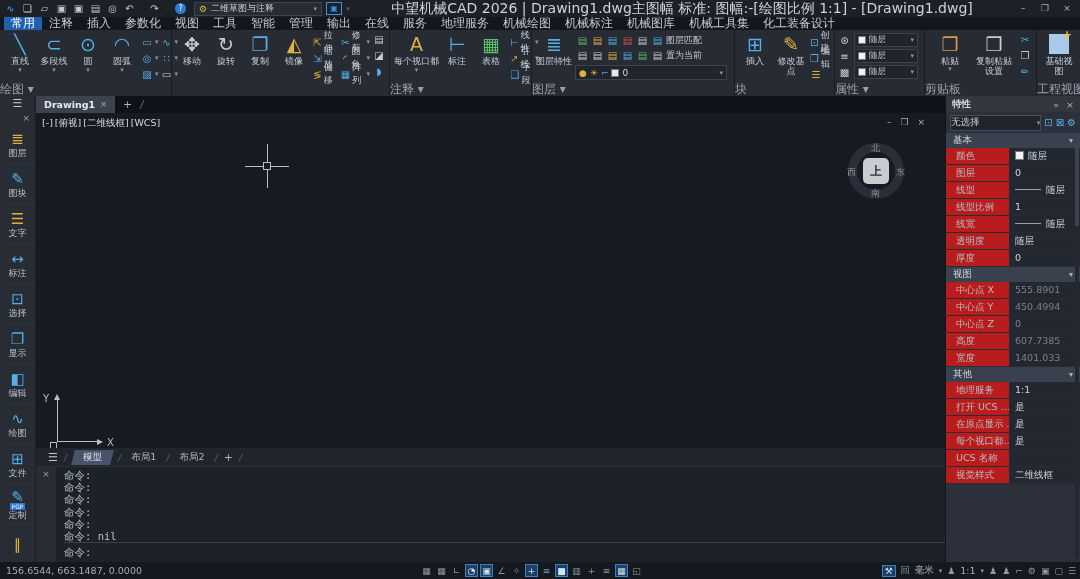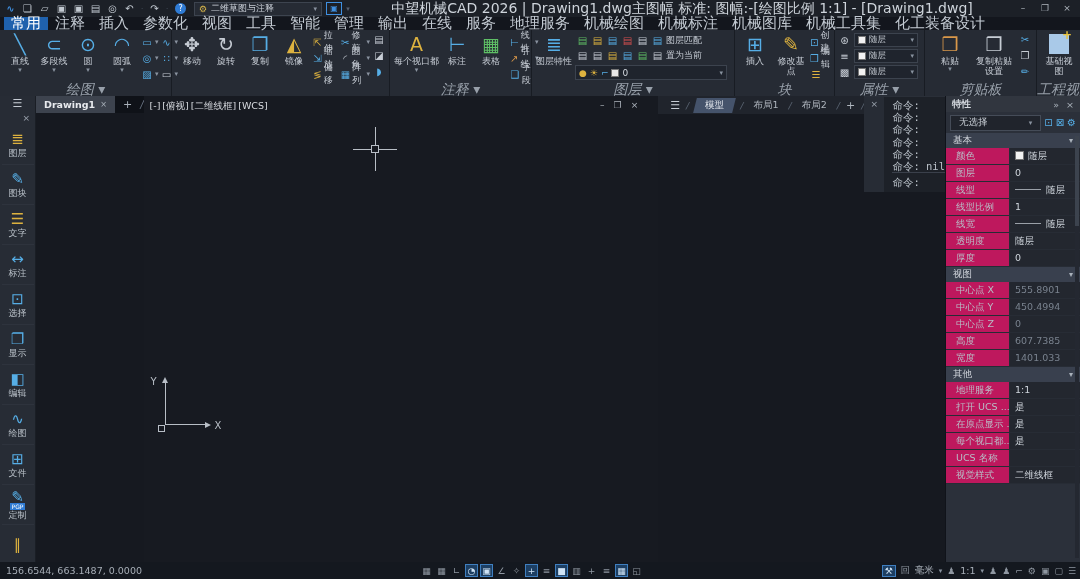--- a/index.html
+++ b/index.html
@@ -16,28 +16,28 @@
   .ws-combo { display:flex; align-items:center; gap:4px; background:#262b34; border:1px solid #3d444f; height:14px; padding:0 4px; margin:0 4px; width:128px; font-size:9px; color:#c9cfd7; }
   .ws-combo .gear { color:#d8b64a; font-size:9px; }
   .ws-combo .arrow { margin-left:auto; color:#8a93a0; font-size:7px; }
   .boxicon { width:16px; height:13px; border:1px solid #3f8fe0; color:#3f8fe0; font-size:8px; line-height:11px; text-align:center; margin-right:2px; }
   .tb-title { flex:1; text-align:center; color:#ced4db; font-size:14px; white-space:nowrap; overflow:hidden; }
   .winbtns { display:flex; }
   .winbtn { width:22px; height:15px; line-height:15px; text-align:center; color:#aeb5bd; font-size:9px; }
 
   
   .menubar { height:13px; background:#13161d; display:flex; align-items:center; padding-left:4px; }
-  .mtab { font-size:15px; color:#c3cad2; padding:0 7px; height:13px; line-height:13px; white-space:nowrap; }
+  .mtab { font-size:12px; color:#c3cad2; padding:0 7px; height:13px; line-height:13px; white-space:nowrap; }
   .mtab.active { background:#1f61ad; color:#ffffff; }
 
   
   .ribbon { height:66px; background:#262b34; display:flex; }
   .panel { height:66px; display:flex; flex-direction:column; border-right:1px solid #181c23; }
   .panel-body { flex:1; display:flex; align-items:flex-start; padding:2px 3px 0 3px; gap:2px; }
-  .panel-label { height:13px; font-size:14px; color:#98a0aa; text-align:center; line-height:12px; white-space:nowrap; overflow:hidden;font-style:italic; }
+  .panel-label { height:13px; font-size:12px; color:#98a0aa; line-height:12px; white-space:nowrap; overflow:hidden; }
   .bigbtn { display:flex; flex-direction:column; align-items:center; min-width:34px; padding:0 1px; }
   .bicon { font-size:19px; line-height:24px; height:24px; }
   .blabel { font-size:9px; color:#c6ccd4; line-height:11px; text-align:center; white-space:nowrap; }
   .blabel.wrap { white-space:normal; width:42px; line-height:10px; }
   .bdrop { font-size:7px; color:#8a93a0; line-height:7px; height:7px; }
   .cy { color:#56aee6; } .yl { color:#ddb23f; } .ico { color:#c6ccd4; }
   .gn { color:#5fbf66; } .rd { color:#d85050; } .or { color:#d9984a; }
   .minigrid { display:grid; grid-template-rows:repeat(3,16px); grid-auto-flow:column; gap:0 2px; margin-top:2px; }
   .minibtn { display:flex; align-items:center; gap:2px; font-size:9px; color:#c6ccd4; }
   .minibtn .mg { font-size:10px; width:12px; text-align:center; }
@@ -71,21 +71,21 @@
   .sidebar { width:36px; background:#272c35; border-right:1px solid #1a1e25; display:flex; flex-direction:column; align-items:center; }
   .sb-burger { width:100%; height:16px; color:#c6ccd4; text-align:center; font-size:11px; line-height:16px; }
   .sb-close { width:100%; height:13px; color:#9aa2ad; text-align:right; padding-right:5px; font-size:9px; line-height:13px; }
   .sb-item { width:32px; height:40px; display:flex; flex-direction:column; align-items:center; justify-content:center; border-bottom:1px solid #2e333d; }
   .sb-item .si { font-size:15px; line-height:18px; position:relative; }
   .sb-item .sl { font-size:9px; color:#b9c0c8; line-height:11px; }
   .sb-badge { display:block; font-size:6px; background:#2f7bd4; color:#fff; line-height:7px; padding:0 2px; text-align:center; margin-top:-3px; }
   .sb-badge:empty { display:none; }
 
   
-  .center { flex:1; display:flex; flex-direction:row; min-width:0; }
+  .center { flex:1; display:flex; flex-direction:column; min-width:0; }
 
   .doctabs { height:17px; background:#0f1218; display:flex; align-items:center; }
   .doctab { height:17px; background:#3d434e; display:flex; align-items:center; gap:5px; padding:0 8px; font-size:9.5px; font-weight:bold; color:#e8eaee; }
   .doctab .dx { font-weight:normal; color:#aab2bb; font-size:8px; }
   .dt-add { color:#aab2bb; font-size:11px; padding:0 8px; }
   .dt-slash { color:#6b7585; font-size:10px; font-style:italic; }
 
   .canvas { flex:1; position:relative; background:#171a21; overflow:hidden; }
   .vpctl { position:absolute; left:6px; top:4px; font-size:9.5px; color:#d8dbe0; display:flex; gap:2px; }
   .canvas-winbtns { position:absolute; right:20px; top:4px; display:flex; gap:9px; color:#aeb5bd; font-size:9px; }
@@ -124,27 +124,27 @@
   .cmd-close { display:block; text-align:center; color:#9aa2ad; font-size:9px; padding-top:2px; }
   .cmd-main { flex:1; display:flex; flex-direction:column; font-family:"DejaVu Sans Mono", monospace; font-size:10.5px; color:#b9c0c8; padding:2px 0 0 8px; }
   .cmd-line { line-height:12.2px; white-space:pre; }
   .cmd-bottom { margin-top:auto; border-top:1px solid #3a404b; padding:3px 0 4px 0; line-height:12px; }
 
   
   .palette { width:135px; background:#2b303a; border-left:1px solid #10131a; display:flex; flex-direction:column; font-size:9.5px; position:relative; }
   .pal-header { height:16px; display:flex; align-items:center; padding:0 6px; background:#31363f; color:#d6dae0; font-weight:bold; }
   .pal-hicons { margin-left:auto; display:flex; gap:7px; color:#aab2bb; font-weight:normal; }
   .pal-selrow { height:21px; display:flex; align-items:center; padding:2px 4px; gap:3px; }
-  .pal-combo { flex:1; display:flex; align-items:center; background:#20242c; border:1px solid #454c58; height:16px; padding:0 8px; color:#ccd2d9; }
+  .pal-combo { flex:1; display:flex; align-items:center; background:#20242c; border:1px solid #454c58; height:16px; padding:0 0; color:#ccd2d9; }
   .pal-combo .ca { margin-left:auto; font-size:7px; color:#8a93a0; }
   .pal-selicons { display:flex; gap:3px; color:#56aee6; font-size:10px; }
   .pal-section { height:15px; background:#39404e; display:flex; align-items:center; padding:0 7px; color:#d4d8df; }
   .pal-section .ca { margin-left:auto; font-size:8px; color:#aab2bb; }
   .prow2 { display:flex; height:17px; border-bottom:1px solid #272c35; }
-  .plabel { width:64px; background:#be185d; color:#b8bec7; padding:0 0 0 10px; line-height:16px; white-space:nowrap; overflow:hidden; border-right:1px solid #272c35; }
+  .plabel { width:64px; background:#b91c1c; color:#b8bec7; padding:0 0 0 10px; line-height:16px; white-space:nowrap; overflow:hidden; border-right:1px solid #272c35; }
   .pval { flex:1; background:#23272f; color:#cfd5dc; padding-left:5px; line-height:16px; white-space:nowrap; overflow:hidden; }
   .pval.dim { color:#79828e; }
   .pval.color::before { content:""; display:inline-block; width:7px; height:7px; background:#f2f2f2; border:1px solid #777; margin-right:4px; vertical-align:-1px; }
   .pval.line::before { content:""; display:inline-block; width:26px; height:1px; background:#9aa0a8; margin-right:5px; vertical-align:3px; }
   .pal-scroll { position:absolute; right:1px; top:40px; bottom:4px; width:4px; background:#242831; }
   .pal-scroll .thumb { width:4px; height:90px; background:#3c434e; }
 
   
   .statusbar { position:absolute; left:0; right:0; bottom:0; height:17px; background:#14181f; display:flex; align-items:center; font-size:9.5px; }
   .sb-coords { position:absolute; left:6px; color:#a7aeb7; }

